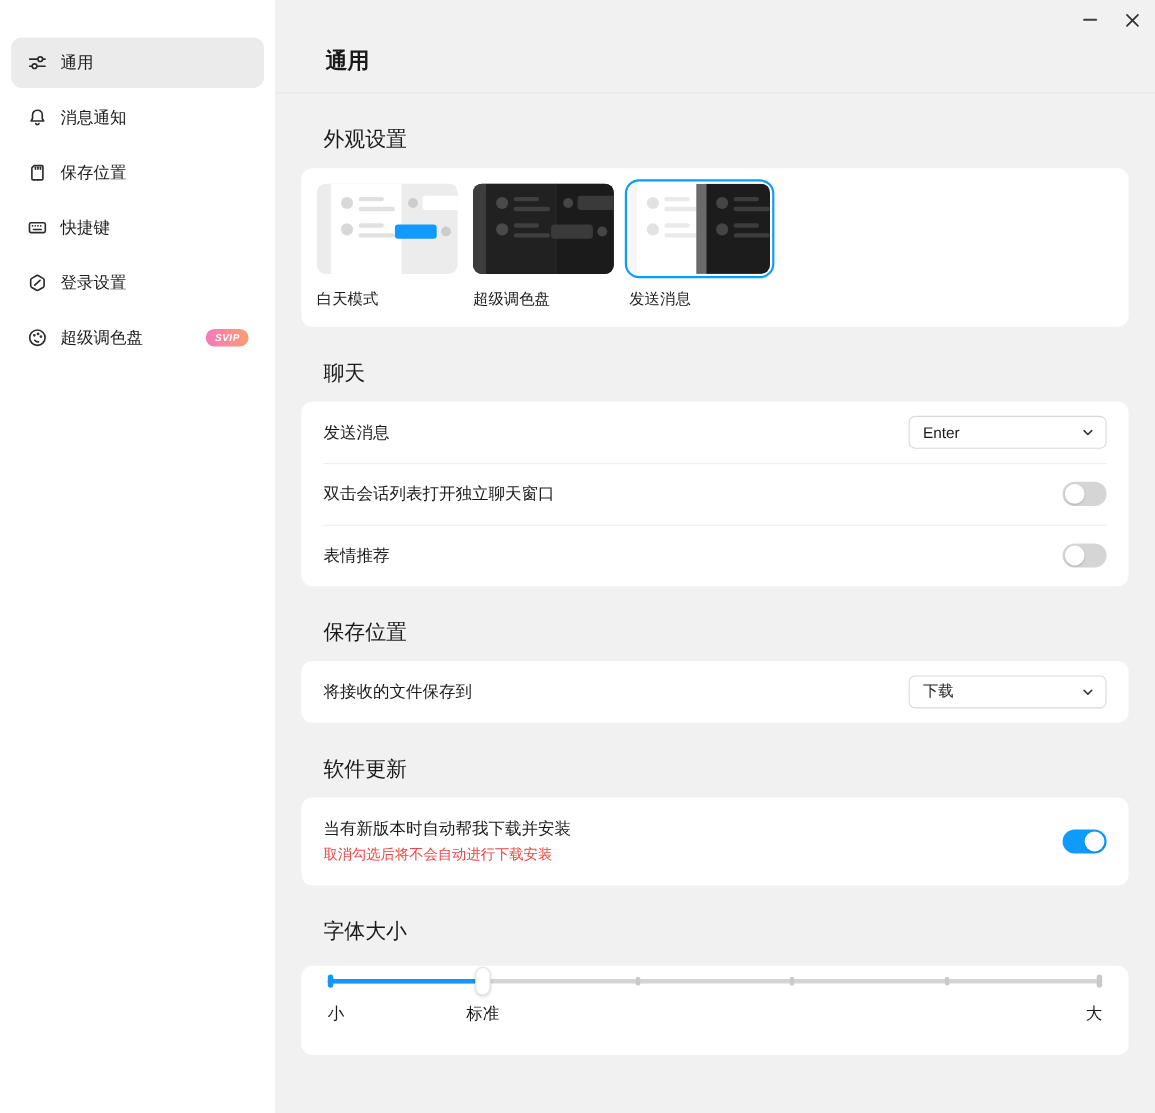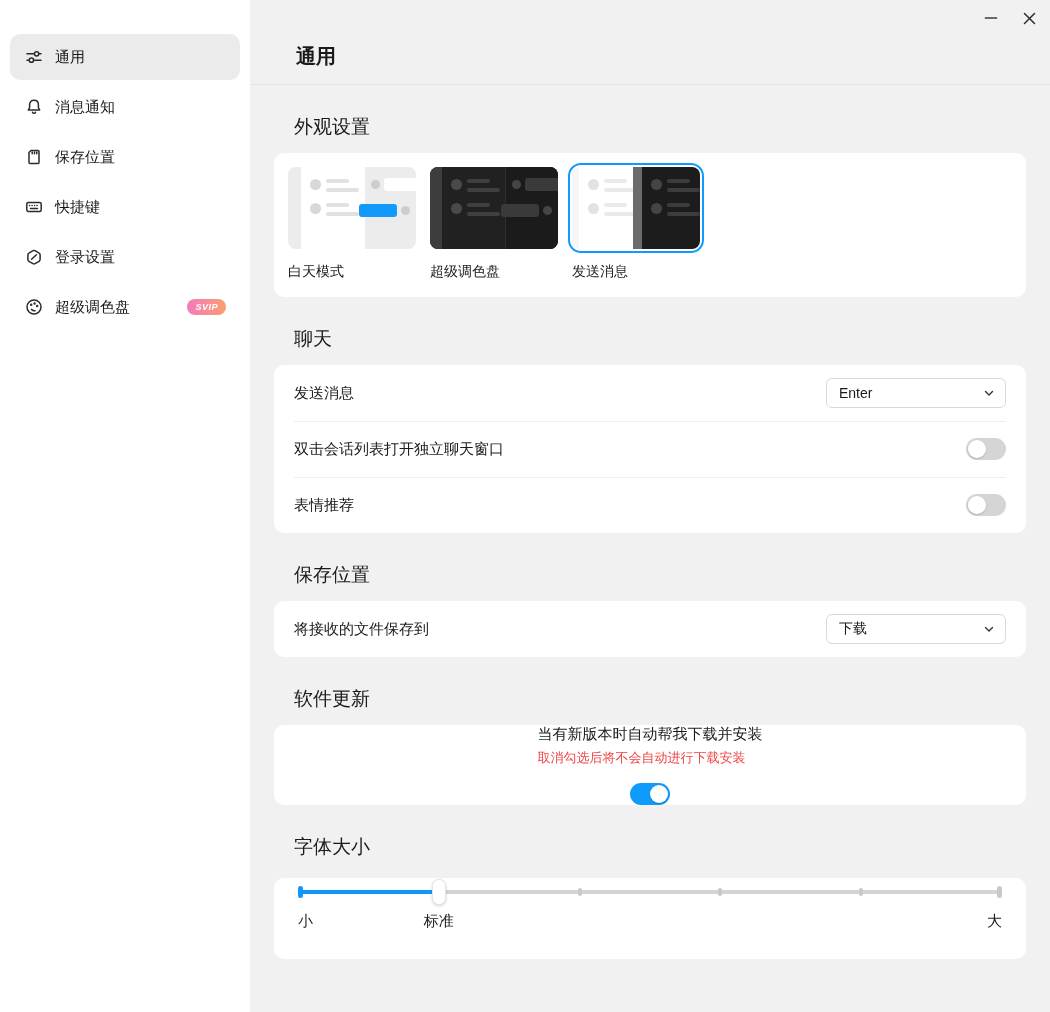--- a/index.html
+++ b/index.html
@@ -77,21 +77,21 @@
   .row { height:56px; display:flex; align-items:center; justify-content:space-between; padding:0 20px; position:relative; font-size:15px; }
   .row + .row::after { content:''; position:absolute; top:0; left:20px; right:20px; height:1px; background:#efefef; }
   .dropdown {
     width:180px; height:30px; border:1px solid #d9d9d9; border-radius:6px; background:#fff;
     display:flex; align-items:center; justify-content:space-between; padding:0 10px 0 12px; font-size:14px;
   }
   .toggle { width:40px; height:22px; border-radius:11px; background:#d5d5d5; position:relative; flex-shrink:0; }
   .toggle .knob { position:absolute; top:2px; left:2px; width:18px; height:18px; border-radius:50%; background:#fff; box-shadow:0 1px 2px rgba(0,0,0,.18); }
   .toggle.on { background:#0f9bfb; }
   .toggle.on .knob { left:auto; right:2px; }
-  .row-tall { height:80px;flex-direction:column; }
+  .row-tall { height:80px; }
   .row-sub { font-size:13px; color:#ef4444; margin-top:5px; }
   
   .slider-card { height:81px; }
   .slider-area { position:relative; height:28px; margin:18px 24px 0; }
   .s-track { position:absolute; left:0; right:0; top:12px; height:4px; background:#d4d4d4; border-radius:2px; }
   .s-fill { position:absolute; left:0; top:12px; height:4px; width:20%; background:#1196fb; border-radius:2px; }
   .s-cap { position:absolute; top:8px; width:5px; height:12px; border-radius:3px; }
   .s-cap.left { left:0; background:#1196fb; }
   .s-cap.right { right:0; background:#c9c9c9; }
   .s-tick { position:absolute; top:10px; width:4px; height:8px; border-radius:2px; background:#c9c9c9; transform:translateX(-50%); }

